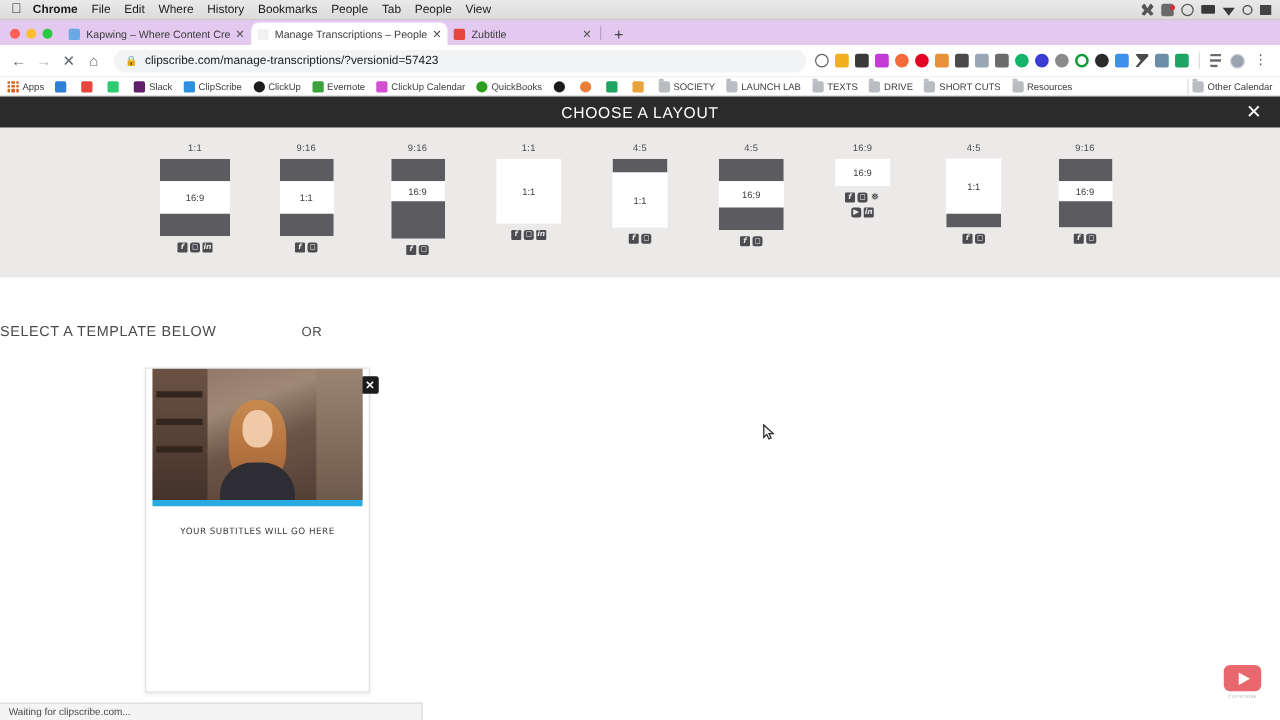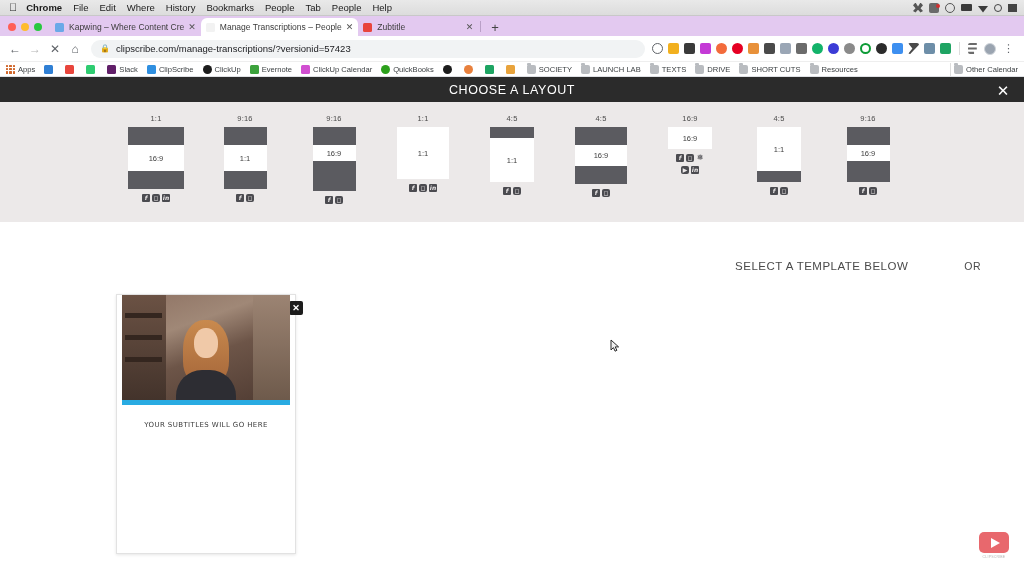--- a/index.html
+++ b/index.html
@@ -135,22 +135,22 @@
   .sico {
     width: 8px; height: 8px; background: #4b4b50; color: #ece9e9;
     font-size: 6px; line-height: 8px; text-align: center; border-radius: 1px;
     font-family: "DejaVu Sans", sans-serif; font-weight: bold;
   }
   .sico.ig { border-radius: 2px; }
   .sico.tw { background: transparent; color: #4b4b50; font-size: 8px; }
   .sico.yt { border-radius: 2px; }
 
   .select-row {
-    display: flex; align-items: center; justify-content: flex-end;
-    gap: 0; margin-top: 38px; font-size: 11.5px; color: #4a4a4a;
+    display: flex; align-items: center; justify-content: flex-start;
+    gap: 12px; margin-top: 38px; font-size: 11.5px; color: #4a4a4a;
     letter-spacing: 0.5px;
   }
   .select-row .lbl-template { margin-right: 56px; }
   .select-row .lbl-or { margin-right: 43px; font-size: 10.5px; }
   .btn-new-design {
     background: #4aa3f0; color: #ffffff; border: none;
     width: 165px; height: 27px; font-size: 10.5px; letter-spacing: 0.9px;
     font-family: "Liberation Sans", sans-serif; cursor: pointer;
     position: relative;
   }
@@ -242,21 +242,21 @@
   <span class="apple-logo"></span>
   <span class="mb-item bold">Chrome</span>
   <span class="mb-item">File</span>
   <span class="mb-item">Edit</span>
   <span class="mb-item">Where</span>
   <span class="mb-item">History</span>
   <span class="mb-item">Bookmarks</span>
   <span class="mb-item">People</span>
   <span class="mb-item">Tab</span>
   <span class="mb-item">People</span>
-  <span class="mb-item">Help</span>
+  <span class="mb-item">View</span>
   <span class="menubar-right">
     <i class="mb-icon dropbox"></i>
     <i class="mb-icon cam"></i>
     <i class="mb-icon clock"></i>
     <i class="mb-icon batt"></i>
     <i class="mb-icon wifi"></i>
     <i class="mb-icon search-g"></i>
     <i class="mb-icon list-g"></i>
   </span>
 </div>
@@ -590,14 +590,17 @@
     </div>
   </div>
 
   <div class="yt-badge">
     <span class="yt-box">
         <i class="yt-tri"></i>
       </span>
     <span class="yt-cap">CLIPSCRIBE</span>
   </div>
 
+  <div class="statusbar">
+    <span>Waiting for clipscribe.com...</span>
+  </div>
 
 </div>
 
 </body></html>

